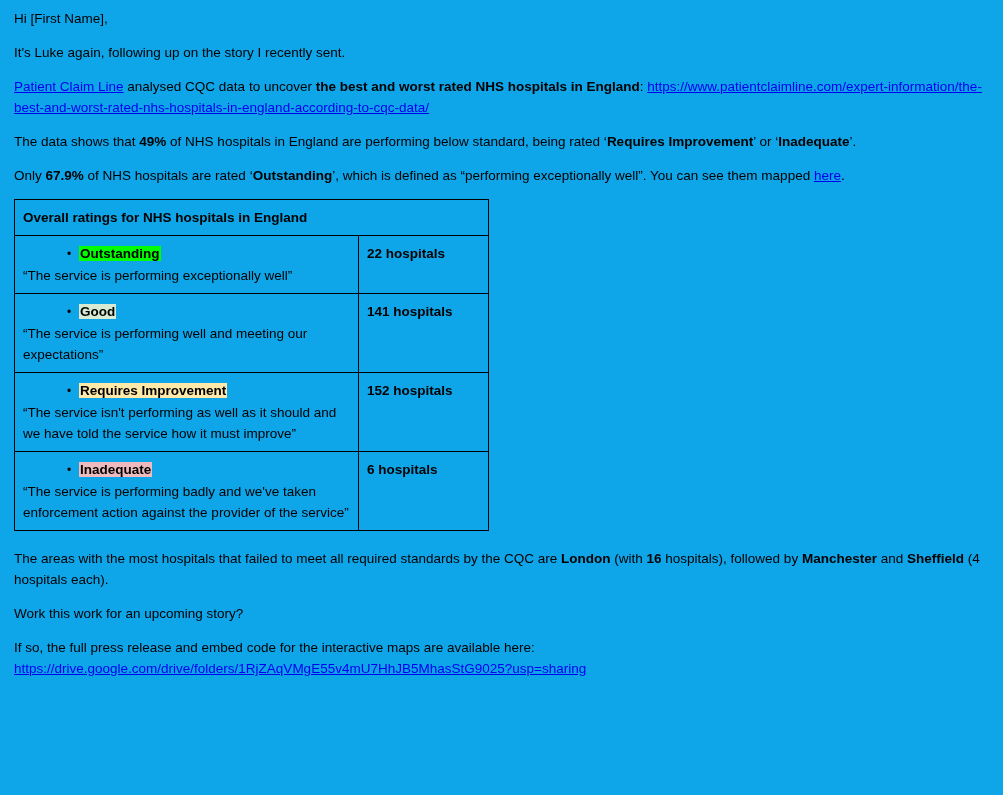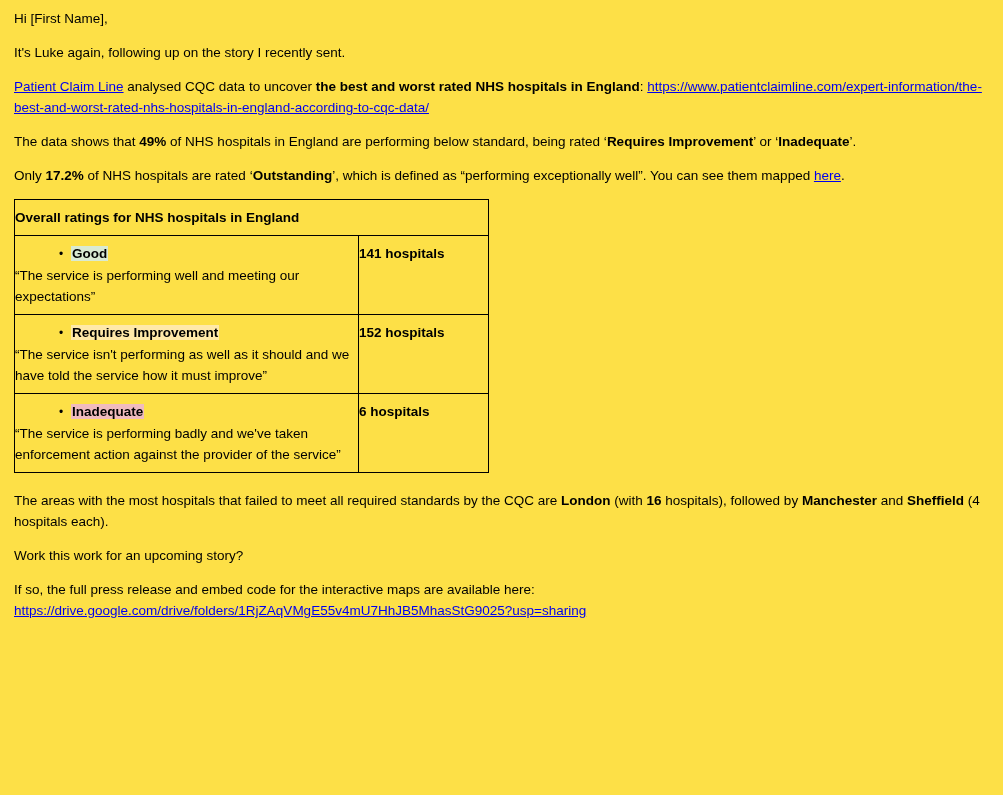--- a/index.html
+++ b/index.html
@@ -9,21 +9,21 @@
     color: #000000;
     font-family: "Liberation Sans", sans-serif;
     font-size: 13.5px;
     line-height: 21px;
   }
   .page {
     width: 1003px;
     height: 795px;
     padding: 8px 14px 0 14px;
     overflow: hidden;
-    background: #fde047;
+    background: #0ea5e9;
   }
   p {
     margin: 0 0 13px 0;
     overflow-wrap: break-word;
   }
   .bold { font-weight: 700; }
   a.link, .link {
     color: var(--link-color, #0000ee);
     text-decoration: underline;
     cursor: pointer;
@@ -31,21 +31,21 @@
     word-break: break-word;
   }
   table.ratings {
     border-collapse: collapse;
     margin: 0 0 17px 0;
     table-layout: fixed;
   }
   table.ratings td {
     border: 1.5px solid #000000;
     vertical-align: top;
-    padding: 7px 0;
+    padding: 7px 8px;
   }
   td.table-title-cell {
     font-weight: 700;
     padding: 6px 8px;
     width: 474px;
   }
   td.desc-cell { width: 344px; }
   td.count-cell { width: 130px; font-weight: 700; }
   .bullet-line { padding-left: 44px; }
   .bullet {
@@ -60,28 +60,37 @@
 </style>
 </head>
 <body style="background-color: rgb(255, 255, 255); color: rgb(0, 0, 0);">
 
 <div class="page">
 
   <p><span>Hi [First Name],</span></p>
   <p><span>It's Luke again, following up on the story I recently sent.</span></p>
   <p><a class="link" href="#">Patient Claim Line</a><span> analysed CQC data to uncover </span><span class="bold">the best and worst rated NHS hospitals in England</span><span>: </span><a class="link" href="#">https://www.patientclaimline.com/expert-information/the-best-and-worst-rated-nhs-hospitals-in-england-according-to-cqc-data/</a></p>
   <p><span>The data shows that </span><span class="bold">49%</span><span> of NHS hospitals in England are performing below standard, being rated ‘</span><span class="bold">Requires Improvement</span><span>’ or ‘</span><span class="bold">Inadequate</span><span>’.</span></p>
-  <p><span>Only </span><span class="bold">17.2%</span><span> of NHS hospitals are rated ‘</span><span class="bold">Outstanding</span><span>’, which is defined as “performing exceptionally well”. You can see them mapped </span><a class="link" href="#">here</a><span>.</span></p>
+  <p><span>Only </span><span class="bold">67.9%</span><span> of NHS hospitals are rated ‘</span><span class="bold">Outstanding</span><span>’, which is defined as “performing exceptionally well”. You can see them mapped </span><a class="link" href="#">here</a><span>.</span></p>
 
   <table class="ratings">
     <tbody>
       <tr>
         <td class="table-title-cell" colspan="2">Overall ratings for NHS hospitals in England</td>
       </tr>
 
+      <tr>
+        <td class="desc-cell">
+          <div class="bullet-line">
+            <span class="bullet">•</span><span class="rating-hl" style="background-color: rgb(0, 255, 0);">Outstanding</span>
+          </div>
+          <div class="quote">“The service is performing exceptionally well”</div>
+        </td>
+        <td class="count-cell">22 hospitals</td>
+      </tr>
 
       <tr>
         <td class="desc-cell">
           <div class="bullet-line">
             <span class="bullet">•</span><span class="rating-hl" style="background-color: rgb(217, 234, 211);">Good</span>
           </div>
           <div class="quote">“The service is performing well and meeting our expectations”</div>
         </td>
         <td class="count-cell">141 hospitals</td>
       </tr>

